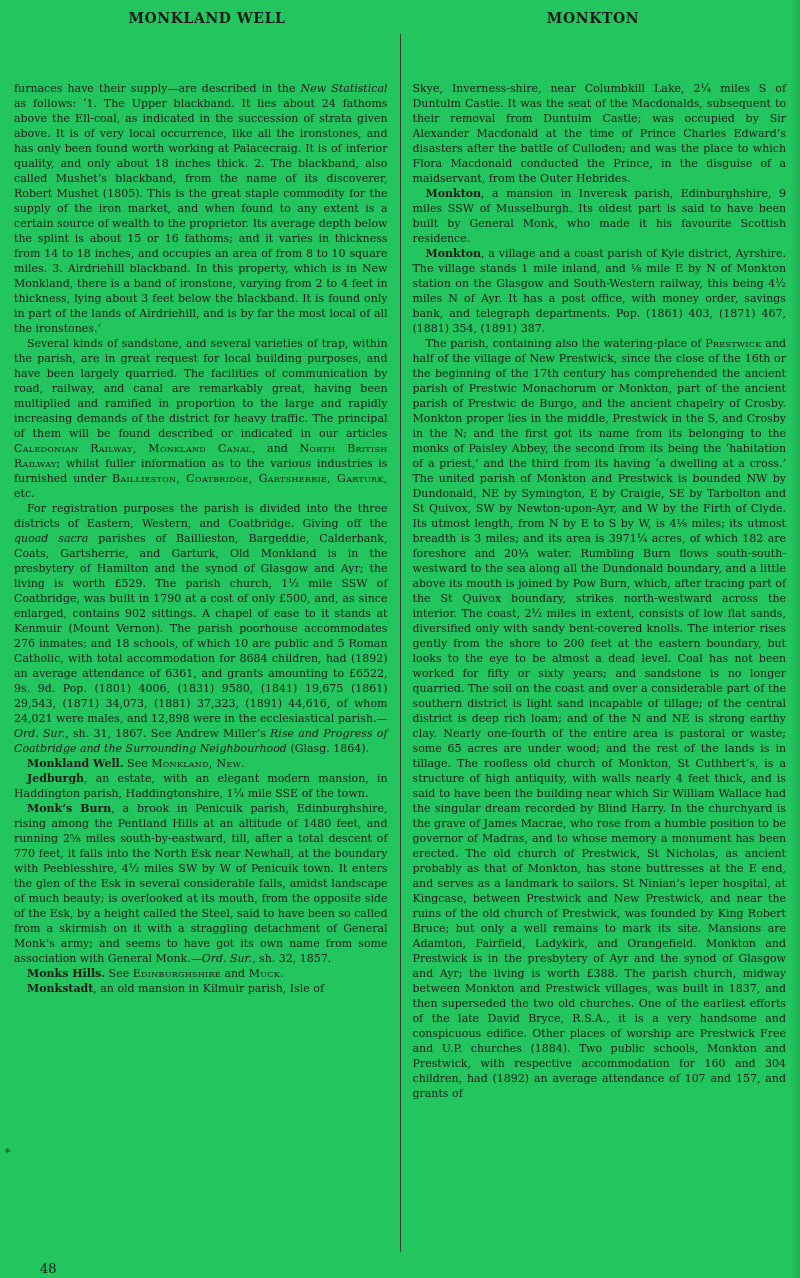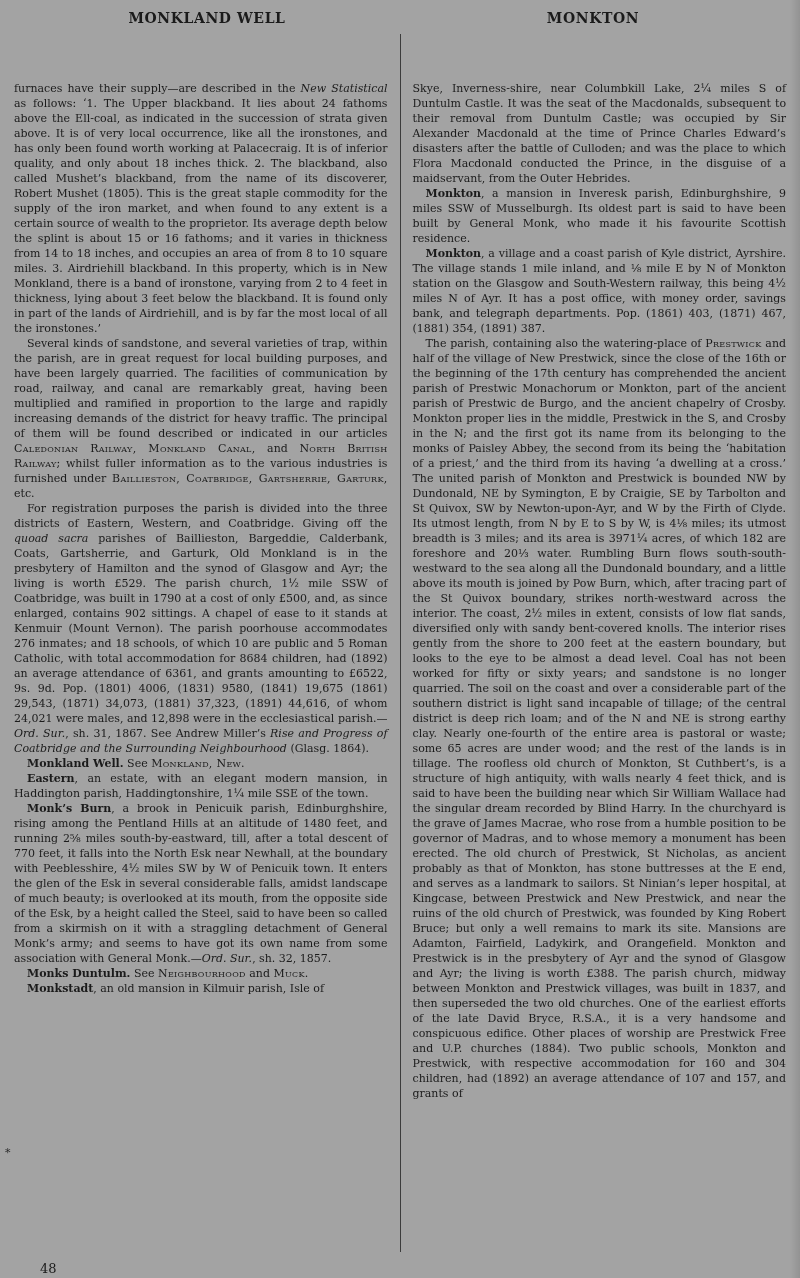--- a/index.html
+++ b/index.html
@@ -1,21 +1,21 @@
 <!DOCTYPE html>
 <html><head>
 <meta charset="utf-8">
 <style>
   html, body { margin: 0; padding: 0; background: #888; }
   .page {
     position: relative;
     width: 800px;
     height: 1278px;
     margin: 0 auto;
-    background: #a3a3a3;
+    background: #22c55e;
     color: #1b1b1b;
     font-family: "DejaVu Serif", "Liberation Serif", serif;
     box-sizing: border-box;
     padding: 10px 14px 0 14px;
     overflow: hidden;
   }
   .page::after {
     content: "";
     position: absolute;
     top: 0; right: 0; bottom: 0;
@@ -80,23 +80,23 @@
     <div class="head">MONKLAND WELL</div>
     <div class="head">MONKTON</div>
   </div>
 
   <div class="columns">
     <div class="column" id="left-col">
         <p class="para"><span>furnaces have their supply—are described in the </span><span class="seg-i">New Statistical</span><span> as follows: ‘1. The Upper blackband. It lies about 24 fathoms above the Ell-coal, as indicated in the succession of strata given above. It is of very local occurrence, like all the ironstones, and has only been found worth working at Palacecraig. It is of inferior quality, and only about 18 inches thick. 2. The blackband, also called Mushet’s blackband, from the name of its discoverer, Robert Mushet (1805). This is the great staple commodity for the supply of the iron market, and when found to any extent is a certain source of wealth to the proprietor. Its average depth below the splint is about 15 or 16 fathoms; and it varies in thickness from 14 to 18 inches, and occupies an area of from 8 to 10 square miles. 3. Airdriehill blackband. In this property, which is in New Monkland, there is a band of ironstone, varying from 2 to 4 feet in thickness, lying about 3 feet below the blackband. It is found only in part of the lands of Airdriehill, and is by far the most local of all the ironstones.’</span></p>
         <p class="para indent"><span>Several kinds of sandstone, and several varieties of trap, within the parish, are in great request for local building purposes, and have been largely quarried. The facilities of communication by road, railway, and canal are remarkably great, having been multiplied and ramified in proportion to the large and rapidly increasing demands of the district for heavy traffic. The principal of them will be found described or indicated in our articles </span><span class="seg-sc">Caledonian Railway, Monkland Canal,</span><span> and </span><span class="seg-sc">North British Railway</span><span>; whilst fuller information as to the various industries is furnished under </span><span class="seg-sc">Baillieston, Coatbridge, Gartsherrie, Garturk,</span><span> etc.</span></p>
         <p class="para indent"><span>For registration purposes the parish is divided into the three districts of Eastern, Western, and Coatbridge. Giving off the </span><span class="seg-i">quoad sacra</span><span> parishes of Baillieston, Bargeddie, Calderbank, Coats, Gartsherrie, and Garturk, Old Monkland is in the presbytery of Hamilton and the synod of Glasgow and Ayr; the living is worth £529. The parish church, 1½ mile SSW of Coatbridge, was built in 1790 at a cost of only £500, and, as since enlarged, contains 902 sittings. A chapel of ease to it stands at Kenmuir (Mount Vernon). The parish poorhouse accommodates 276 inmates; and 18 schools, of which 10 are public and 5 Roman Catholic, with total accommodation for 8684 children, had (1892) an average attendance of 6361, and grants amounting to £6522, 9s. 9d. Pop. (1801) 4006, (1831) 9580, (1841) 19,675 (1861) 29,543, (1871) 34,073, (1881) 37,323, (1891) 44,616, of whom 24,021 were males, and 12,898 were in the ecclesiastical parish.—</span><span class="seg-i">Ord. Sur.</span><span>, sh. 31, 1867. See Andrew Miller’s </span><span class="seg-i">Rise and Progress of Coatbridge and the Surrounding Neighbourhood</span><span> (Glasg. 1864).</span></p>
         <p class="para indent"><span class="seg-b">Monkland Well.</span><span> See </span><span class="seg-sc">Monkland, New</span><span>.</span></p>
-        <p class="para indent"><span class="seg-b">Eastern</span><span>, an estate, with an elegant modern mansion, in Haddington parish, Haddingtonshire, 1¼ mile SSE of the town.</span></p>
+        <p class="para indent"><span class="seg-b">Jedburgh</span><span>, an estate, with an elegant modern mansion, in Haddington parish, Haddingtonshire, 1¼ mile SSE of the town.</span></p>
         <p class="para indent"><span class="seg-b">Monk’s Burn</span><span>, a brook in Penicuik parish, Edinburghshire, rising among the Pentland Hills at an altitude of 1480 feet, and running 2⅝ miles south-by-eastward, till, after a total descent of 770 feet, it falls into the North Esk near Newhall, at the boundary with Peeblesshire, 4½ miles SW by W of Penicuik town. It enters the glen of the Esk in several considerable falls, amidst landscape of much beauty; is overlooked at its mouth, from the opposite side of the Esk, by a height called the Steel, said to have been so called from a skirmish on it with a straggling detachment of General Monk’s army; and seems to have got its own name from some association with General Monk.—</span><span class="seg-i">Ord. Sur.</span><span>, sh. 32, 1857.</span></p>
-        <p class="para indent"><span class="seg-b">Monks Duntulm.</span><span> See </span><span class="seg-sc">Neighbourhood</span><span> and </span><span class="seg-sc">Muck</span><span>.</span></p>
+        <p class="para indent"><span class="seg-b">Monks Hills.</span><span> See </span><span class="seg-sc">Edinburghshire</span><span> and </span><span class="seg-sc">Muck</span><span>.</span></p>
         <p class="para indent"><span class="seg-b">Monkstadt</span><span>, an old mansion in Kilmuir parish, Isle of</span></p>
       </div>
     <div class="divider"></div>
     <div class="column" id="right-col">
         <p class="para"><span>Skye, Inverness-shire, near Columbkill Lake, 2¼ miles S of Duntulm Castle. It was the seat of the Macdonalds, subsequent to their removal from Duntulm Castle; was occupied by Sir Alexander Macdonald at the time of Prince Charles Edward’s disasters after the battle of Culloden; and was the place to which Flora Macdonald conducted the Prince, in the disguise of a maidservant, from the Outer Hebrides.</span></p>
         <p class="para indent"><span class="seg-b">Monkton</span><span>, a mansion in Inveresk parish, Edinburghshire, 9 miles SSW of Musselburgh. Its oldest part is said to have been built by General Monk, who made it his favourite Scottish residence.</span></p>
         <p class="para indent"><span class="seg-b">Monkton</span><span>, a village and a coast parish of Kyle district, Ayrshire. The village stands 1 mile inland, and ⅛ mile E by N of Monkton station on the Glasgow and South-Western railway, this being 4½ miles N of Ayr. It has a post office, with money order, savings bank, and telegraph departments. Pop. (1861) 403, (1871) 467, (1881) 354, (1891) 387.</span></p>
         <p class="para indent"><span>The parish, containing also the watering-place of </span><span class="seg-sc">Prestwick</span><span> and half of the village of New Prestwick, since the close of the 16th or the beginning of the 17th century has comprehended the ancient parish of Prestwic Monachorum or Monkton, part of the ancient parish of Prestwic de Burgo, and the ancient chapelry of Crosby. Monkton proper lies in the middle, Prestwick in the S, and Crosby in the N; and the first got its name from its belonging to the monks of Paisley Abbey, the second from its being the ‘habitation of a priest,’ and the third from its having ‘a dwelling at a cross.’ The united parish of Monkton and Prestwick is bounded NW by Dundonald, NE by Symington, E by Craigie, SE by Tarbolton and St Quivox, SW by Newton-upon-Ayr, and W by the Firth of Clyde. Its utmost length, from N by E to S by W, is 4⅛ miles; its utmost breadth is 3 miles; and its area is 3971¼ acres, of which 182 are foreshore and 20⅓ water. Rumbling Burn flows south-south-westward to the sea along all the Dundonald boundary, and a little above its mouth is joined by Pow Burn, which, after tracing part of the St Quivox boundary, strikes north-westward across the interior. The coast, 2½ miles in extent, consists of low flat sands, diversified only with sandy bent-covered knolls. The interior rises gently from the shore to 200 feet at the eastern boundary, but looks to the eye to be almost a dead level. Coal has not been worked for fifty or sixty years; and sandstone is no longer quarried. The soil on the coast and over a considerable part of the southern district is light sand incapable of tillage; of the central district is deep rich loam; and of the N and NE is strong earthy clay. Nearly one-fourth of the entire area is pastoral or waste; some 65 acres are under wood; and the rest of the lands is in tillage. The roofless old church of Monkton, St Cuthbert’s, is a structure of high antiquity, with walls nearly 4 feet thick, and is said to have been the building near which Sir William Wallace had the singular dream recorded by Blind Harry. In the churchyard is the grave of James Macrae, who rose from a humble position to be governor of Madras, and to whose memory a monument has been erected. The old church of Prestwick, St Nicholas, as ancient probably as that of Monkton, has stone buttresses at the E end, and serves as a landmark to sailors. St Ninian’s leper hospital, at Kingcase, between Prestwick and New Prestwick, and near the ruins of the old church of Prestwick, was founded by King Robert Bruce; but only a well remains to mark its site. Mansions are Adamton, Fairfield, Ladykirk, and Orangefield. Monkton and Prestwick is in the presbytery of Ayr and the synod of Glasgow and Ayr; the living is worth £388. The parish church, midway between Monkton and Prestwick villages, was built in 1837, and then superseded the two old churches. One of the earliest efforts of the late David Bryce, R.S.A., it is a very handsome and conspicuous edifice. Other places of worship are Prestwick Free and U.P. churches (1884). Two public schools, Monkton and Prestwick, with respective accommodation for 160 and 304 children, had (1892) an average attendance of 107 and 157, and grants of</span></p>
       </div>
   </div>

